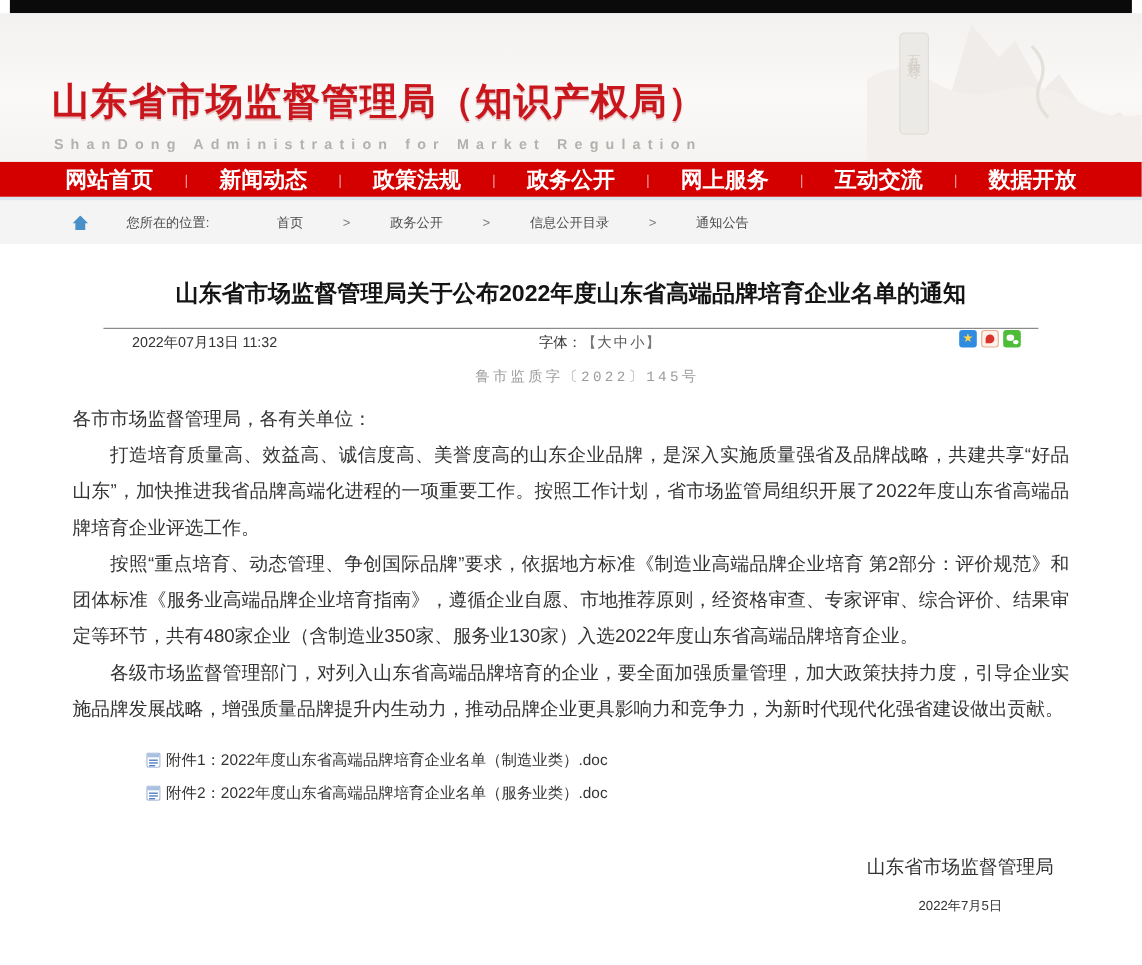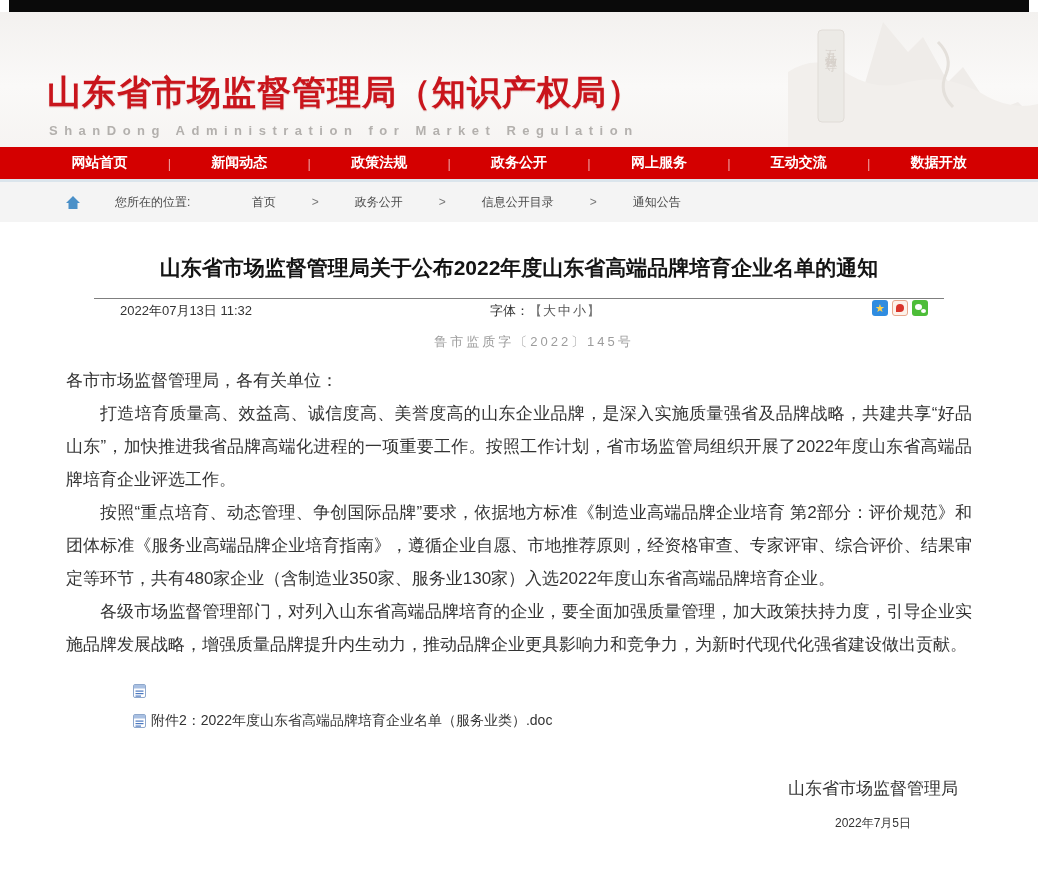--- a/index.html
+++ b/index.html
@@ -21,21 +21,21 @@
     text-shadow:0 1px 1px rgba(160,20,20,.25);
   }
   .brand-subtitle{
     margin-top:7px;margin-left:2px;color:#b3b0ad;font-size:13px;font-weight:bold;
     letter-spacing:6.5px;
   }
   .mountain-art{position:absolute;right:0;top:0;width:250px;height:135px;}
   
   .nav-bar{background:#d40000;height:32px;display:flex;align-items:center;}
   .nav-inner{display:flex;align-items:center;width:94%;margin:0 auto;}
-  .nav-item{flex:1;text-align:center;color:#ffffff;font-size:14px;font-weight:bold;cursor:pointer;white-space:nowrap;}
+  .nav-item{flex:1;text-align:center;color:#ffffff;font-size:20px;font-weight:bold;cursor:pointer;white-space:nowrap;}
   .nav-sep{color:rgba(255,255,255,.6);font-size:13px;}
   
   .breadcrumb-bar{
     background:#f4f4f4;border-top:3px solid #dbe5ec;height:40px;
     display:flex;align-items:center;padding-left:66px;font-size:12px;color:#4a4a4a;gap:29px;
   }
   .crumb-home-icon{margin-right:6px;display:inline-flex;}
   .crumb-link{color:#4a4a4a;cursor:pointer;}
   .crumb-sep{margin:0 7px;color:#7a7a7a;}
   
@@ -55,21 +55,21 @@
     width:16px;height:16px;border-radius:3px;display:flex;align-items:center;justify-content:center;
     cursor:pointer;box-sizing:border-box;
   }
   .tile-qzone{background:#2f8ce0;color:#ffd24a;font-size:11px;line-height:1;}
   .tile-weibo{background:#fdf2ea;border:1px solid #e8a88e;}
   .weibo-dot{width:8px;height:8px;border-radius:50% 50% 50% 0;background:#d9342b;}
   .tile-wechat{background:#4dbd38;position:relative;}
   .wc-b1{position:absolute;left:3px;top:4px;width:7px;height:6px;border-radius:50%;background:#fff;}
   .wc-b2{position:absolute;right:2px;bottom:3px;width:5px;height:4px;border-radius:50%;background:#fff;}
   .doc-number{
-    text-align:center;margin-top:11px;font-family:Liberation Sans, sans-serif;
+    text-align:center;margin-top:11px;font-family:Liberation Mono, monospace;
     font-size:13px;color:#9c9c9c;letter-spacing:3px;padding-left:30px;
   }
   .article-body{padding:13px 66px 0;font-size:17px;line-height:33px;color:#333;text-align:justify;}
   .article-body p{margin:0;text-indent:2em;}
   .salutation{margin:0;}
   
   .attachments{margin-top:15px;padding-left:133px;}
   .attachment-row{display:flex;align-items:center;gap:5px;height:30px;}
   .doc-file-icon{display:inline-flex;flex:0 0 auto;}
   .attachment-link{font-size:14px;color:#333;cursor:pointer;text-decoration:none;}
@@ -167,20 +167,21 @@
     <div class="attachment-row">
       <span class="doc-file-icon">
         <svg width="13" height="14" viewBox="0 0 13 14">
           <rect x="0.5" y="0.5" width="12" height="13" rx="1.5" fill="#ffffff" stroke="#8fa8cc"></rect>
           <rect x="1" y="1" width="11" height="3.5" fill="#a9c0e2"></rect>
           <rect x="2.5" y="6.5" width="8" height="1.2" fill="#4a78c0"></rect>
           <rect x="2.5" y="9" width="8" height="1.2" fill="#4a78c0"></rect>
           <rect x="2.5" y="11.5" width="5.5" height="1.2" fill="#4a78c0"></rect>
         </svg>
       </span>
+      <a class="attachment-link">附件1：2022年度山东省高端品牌培育企业名单（制造业类）.doc</a>
     </div>
     <div class="attachment-row">
       <span class="doc-file-icon">
         <svg width="13" height="14" viewBox="0 0 13 14">
           <rect x="0.5" y="0.5" width="12" height="13" rx="1.5" fill="#ffffff" stroke="#8fa8cc"></rect>
           <rect x="1" y="1" width="11" height="3.5" fill="#a9c0e2"></rect>
           <rect x="2.5" y="6.5" width="8" height="1.2" fill="#4a78c0"></rect>
           <rect x="2.5" y="9" width="8" height="1.2" fill="#4a78c0"></rect>
           <rect x="2.5" y="11.5" width="5.5" height="1.2" fill="#4a78c0"></rect>
         </svg>

